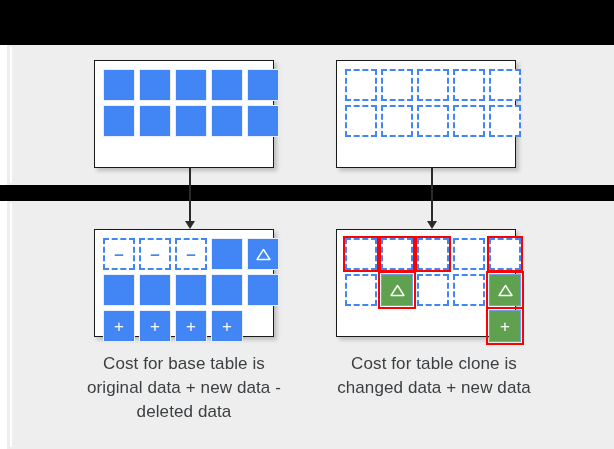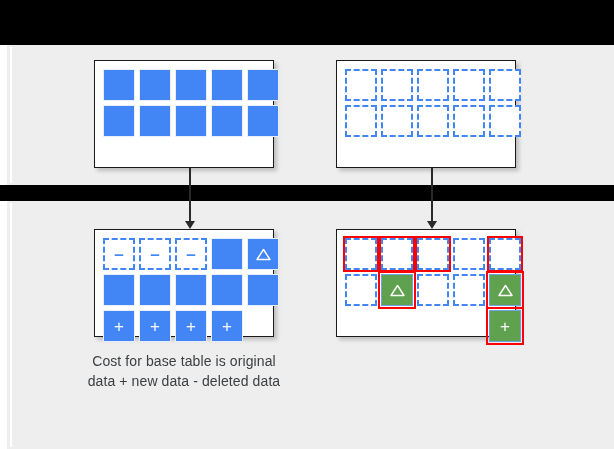--- a/index.html
+++ b/index.html
@@ -140,21 +140,21 @@
     border-left: 5px solid transparent;
     border-right: 5px solid transparent;
     border-top: 8px solid #2a2a2a;
   }
 
   
   .caption {
     position: absolute;
     text-align: center;
     font-family: "Liberation Sans", sans-serif;
-    font-size: 14px;
+    font-size: 17px;
     line-height: 1.42;
     color: #3c4043;
     letter-spacing: 0.1px;
   }
 </style>
 </head>
 <body>
 
 <div id="canvas">
 
@@ -274,14 +274,15 @@
         <div class="cell empty"></div>
         <div class="cell empty"></div>
         <div class="cell green ring">
           <span class="glyph plus">+</span>
         </div>
       </div>
   </div>
 
   <div class="caption" style="left:86px; top:352px; width:196px;">Cost for base table is original data + new data - deleted data</div>
 
+  <div class="caption" style="left:336px; top:352px; width:196px;">Cost for table clone is changed data + new data</div>
 
 </div>
 
 </body></html>

